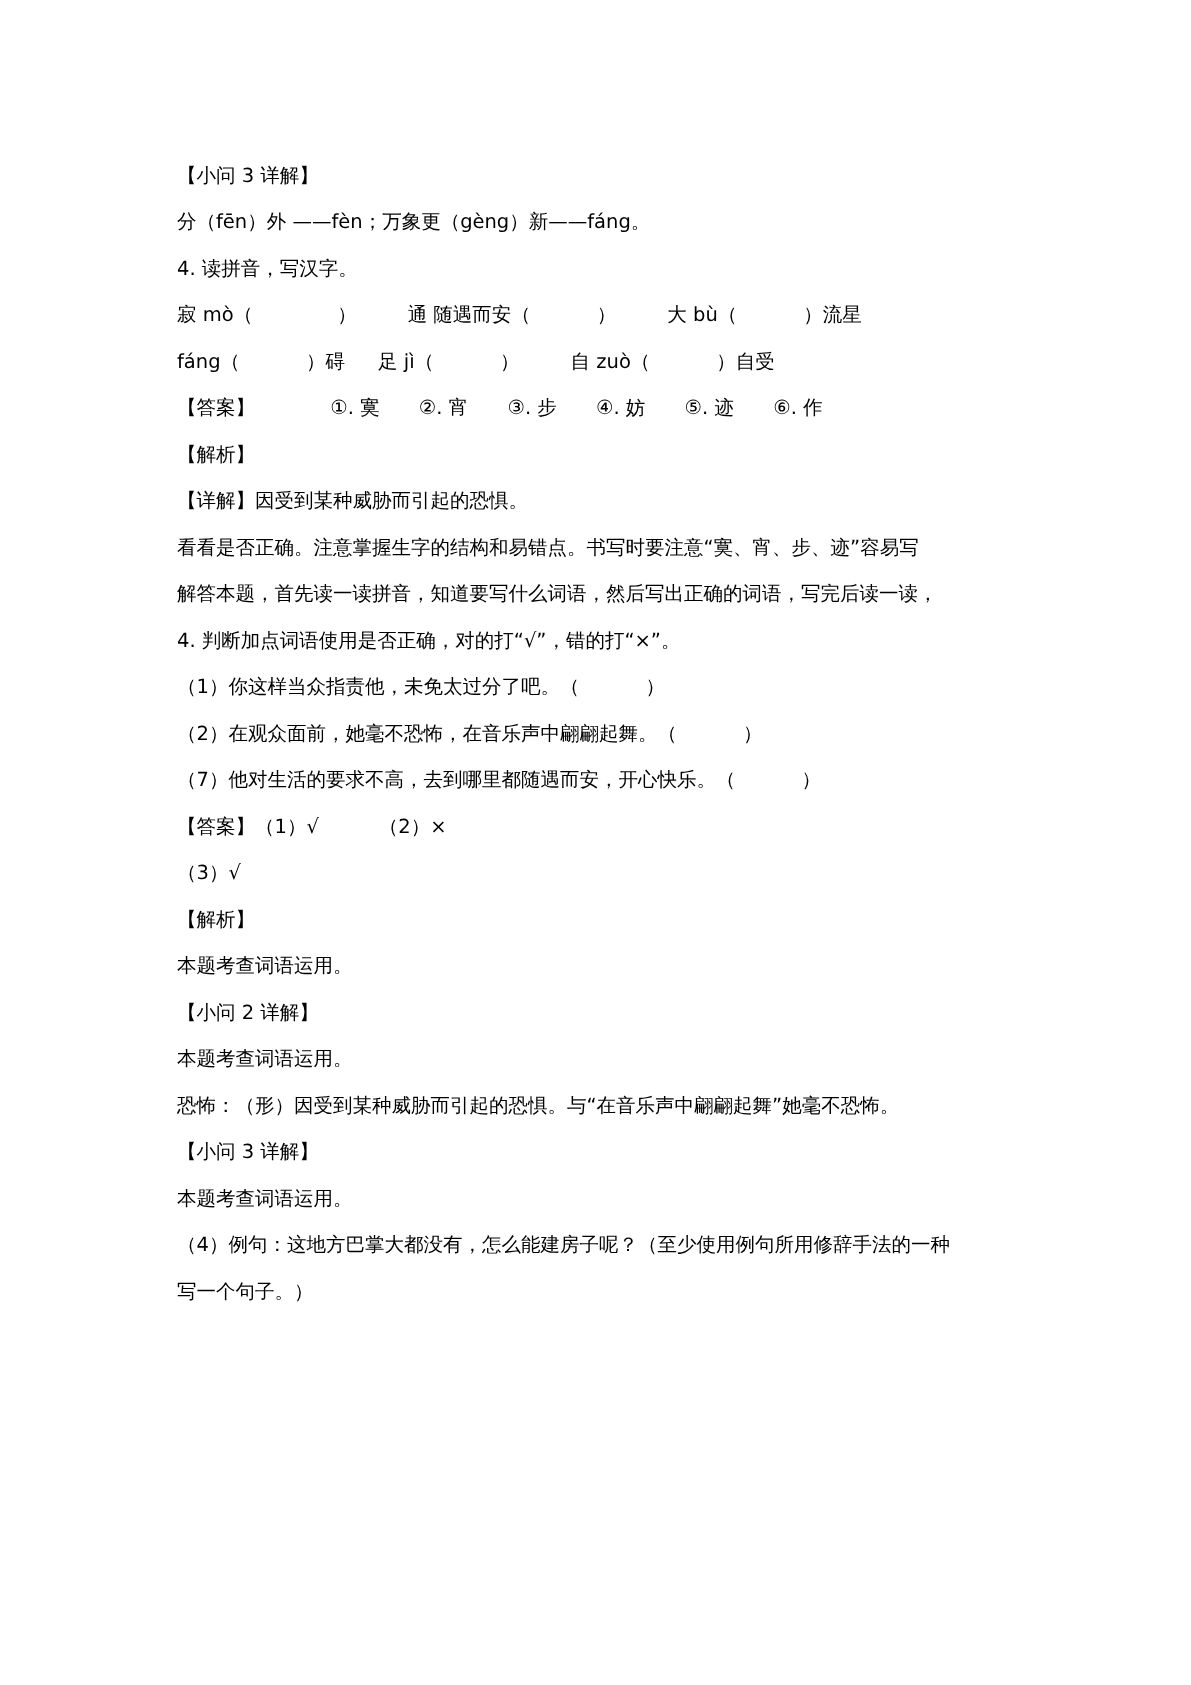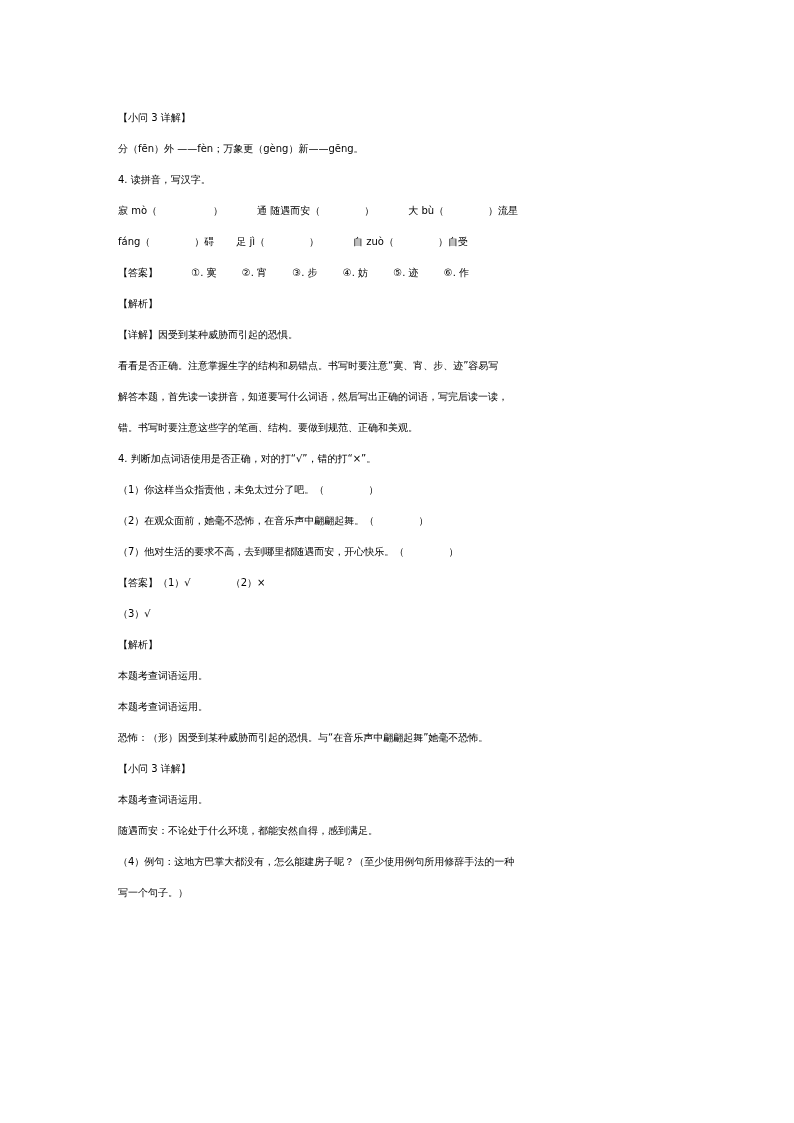--- a/index.html
+++ b/index.html
@@ -1,71 +1,70 @@
 <!DOCTYPE html>
 <html><head>
 <meta charset="utf-8">
 <style>
   html, body { margin: 0; padding: 0; background: #ffffff; }
   body { width: 794px; height: 1123px; position: relative; overflow: hidden;
          font-family: "DejaVu Sans", "Liberation Sans", sans-serif; color: #000; }
   .page { position: absolute; left: 118px; top: 102px; width: 570px; }
-  .line { height: 31px; line-height: 31px; font-size: 10px; white-space: nowrap; }
+  .line { height: 31px; line-height: 31px; font-size: 13px; white-space: nowrap; }
   .gap { display: inline-block; }
   .ans-item { display: inline-block; margin-right: 22px; }
 </style>
 </head>
 <body>
 
 <div class="page">
   <div class="line">【小问 3 详解】</div>
-  <div class="line">分（fēn）外  ——fèn；万象更（gèng）新——gēng。</div>
+  <div class="line">分（fēn）外  ——fèn；万象更（gèng）新——fáng。</div>
   <div class="line">4. 读拼音，写汉字。</div>
 
   <div class="line">
     <span>寂 mò（</span><span class="gap" style="width:56px"></span><span>）</span><span class="gap" style="width:34px"></span><span>通 随遇而安（</span><span class="gap" style="width:44px"></span><span>）</span><span class="gap" style="width:34px"></span><span>大 bù（</span><span class="gap" style="width:44px"></span><span>）流星</span>
   </div>
 
   <div class="line">
     <span>fáng（</span><span class="gap" style="width:44px"></span><span>）碍</span><span class="gap" style="width:22px"></span><span>足 jì（</span><span class="gap" style="width:44px"></span><span>）</span><span class="gap" style="width:34px"></span><span>自 zuò（</span><span class="gap" style="width:44px"></span><span>）自受</span>
   </div>
 
   <div class="line">
-    <span style="margin-right:30px">【答案】</span>
+    <span style="margin-right:46px">【答案】</span>
     <span class="ans-item">①. 寞</span>
     <span class="ans-item">②. 宵</span>
     <span class="ans-item">③. 步</span>
     <span class="ans-item">④. 妨</span>
     <span class="ans-item">⑤. 迹</span>
     <span class="ans-item">⑥. 作</span>
   </div>
 
   <div class="line">【解析】</div>
   <div class="line">【详解】因受到某种威胁而引起的恐惧。</div>
   <div class="line">看看是否正确。注意掌握生字的结构和易错点。书写时要注意“寞、宵、步、迹”容易写</div>
   <div class="line">解答本题，首先读一读拼音，知道要写什么词语，然后写出正确的词语，写完后读一读，</div>
-  <div class="line">错。书写时要注意这些字的笔画、结构。要做到规范、正确和美观。</div>
 
   <div class="line">4. 判断加点词语使用是否正确，对的打“√”，错的打“×”。</div>
   <div class="line">
     <span>（1）你这样当众指责他，未免太过分了吧。（</span><span class="gap" style="width:44px"></span><span>）</span>
   </div>
   <div class="line">
     <span>（2）在观众面前，她毫不恐怖，在音乐声中翩翩起舞。（</span><span class="gap" style="width:44px"></span><span>）</span>
   </div>
   <div class="line">
     <span>（7）他对生活的要求不高，去到哪里都随遇而安，开心快乐。（</span><span class="gap" style="width:44px"></span><span>）</span>
   </div>
 
   <div class="line">
     <span>【答案】（1）√</span><span class="gap" style="width:40px"></span><span>（2）×</span>
   </div>
   <div class="line">（3）√</div>
   <div class="line">【解析】</div>
   <div class="line">本题考查词语运用。</div>
+  <div class="line">【小问 2 详解】</div>
   <div class="line">本题考查词语运用。</div>
   <div class="line">恐怖：（形）因受到某种威胁而引起的恐惧。与“在音乐声中翩翩起舞”她毫不恐怖。</div>
   <div class="line">【小问 3 详解】</div>
   <div class="line">本题考查词语运用。</div>
-  <div class="line">随遇而安：不论处于什么环境，都能安然自得，感到满足。</div>
   <div class="line">（4）例句：这地方巴掌大都没有，怎么能建房子呢？（至少使用例句所用修辞手法的一种</div>
   <div class="line">写一个句子。）</div>
 </div>
 
 </body></html>

